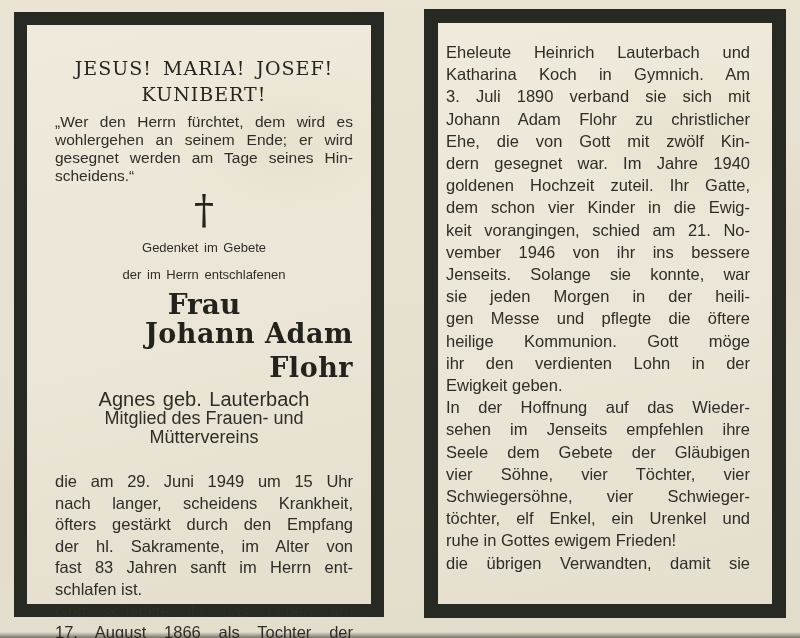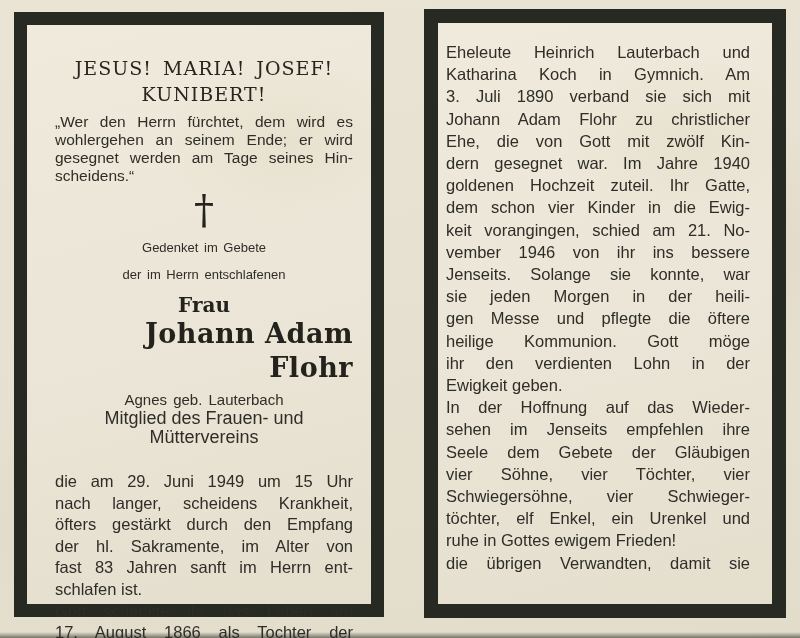--- a/index.html
+++ b/index.html
@@ -72,36 +72,36 @@
   .intro {
     margin-top: 4px;
     font-size: 13px; line-height: 27px;
     text-align: center;
     word-spacing: 2px;
   }
   .honorific {
     margin-top: 5px;
     font-family: "DejaVu Serif", serif;
     font-weight: bold;
-    font-size: 20px; line-height: 24px;
+    font-size: 28px; line-height: 24px;
     text-align: center;
     color: #23221c;
   }
   .name {
     margin: 0 0 0 0;
     font-family: "DejaVu Serif", serif;
     font-weight: bold;
     font-size: 27px; line-height: 34px;
     letter-spacing: .5px;
     text-align: right;
     color: #23221c;
   }
   .maiden {
     margin-top: 5px;
-    font-size: 15px; line-height: 19px;
+    font-size: 20px; line-height: 19px;
     text-align: center;
     word-spacing: 2px;
   }
   .membership {
     font-size: 18px; line-height: 19px;
     text-align: center;
   }
   
   .body { font-size: 16.5px; }
   .death { margin-top: 24px; line-height: 21.6px; }

